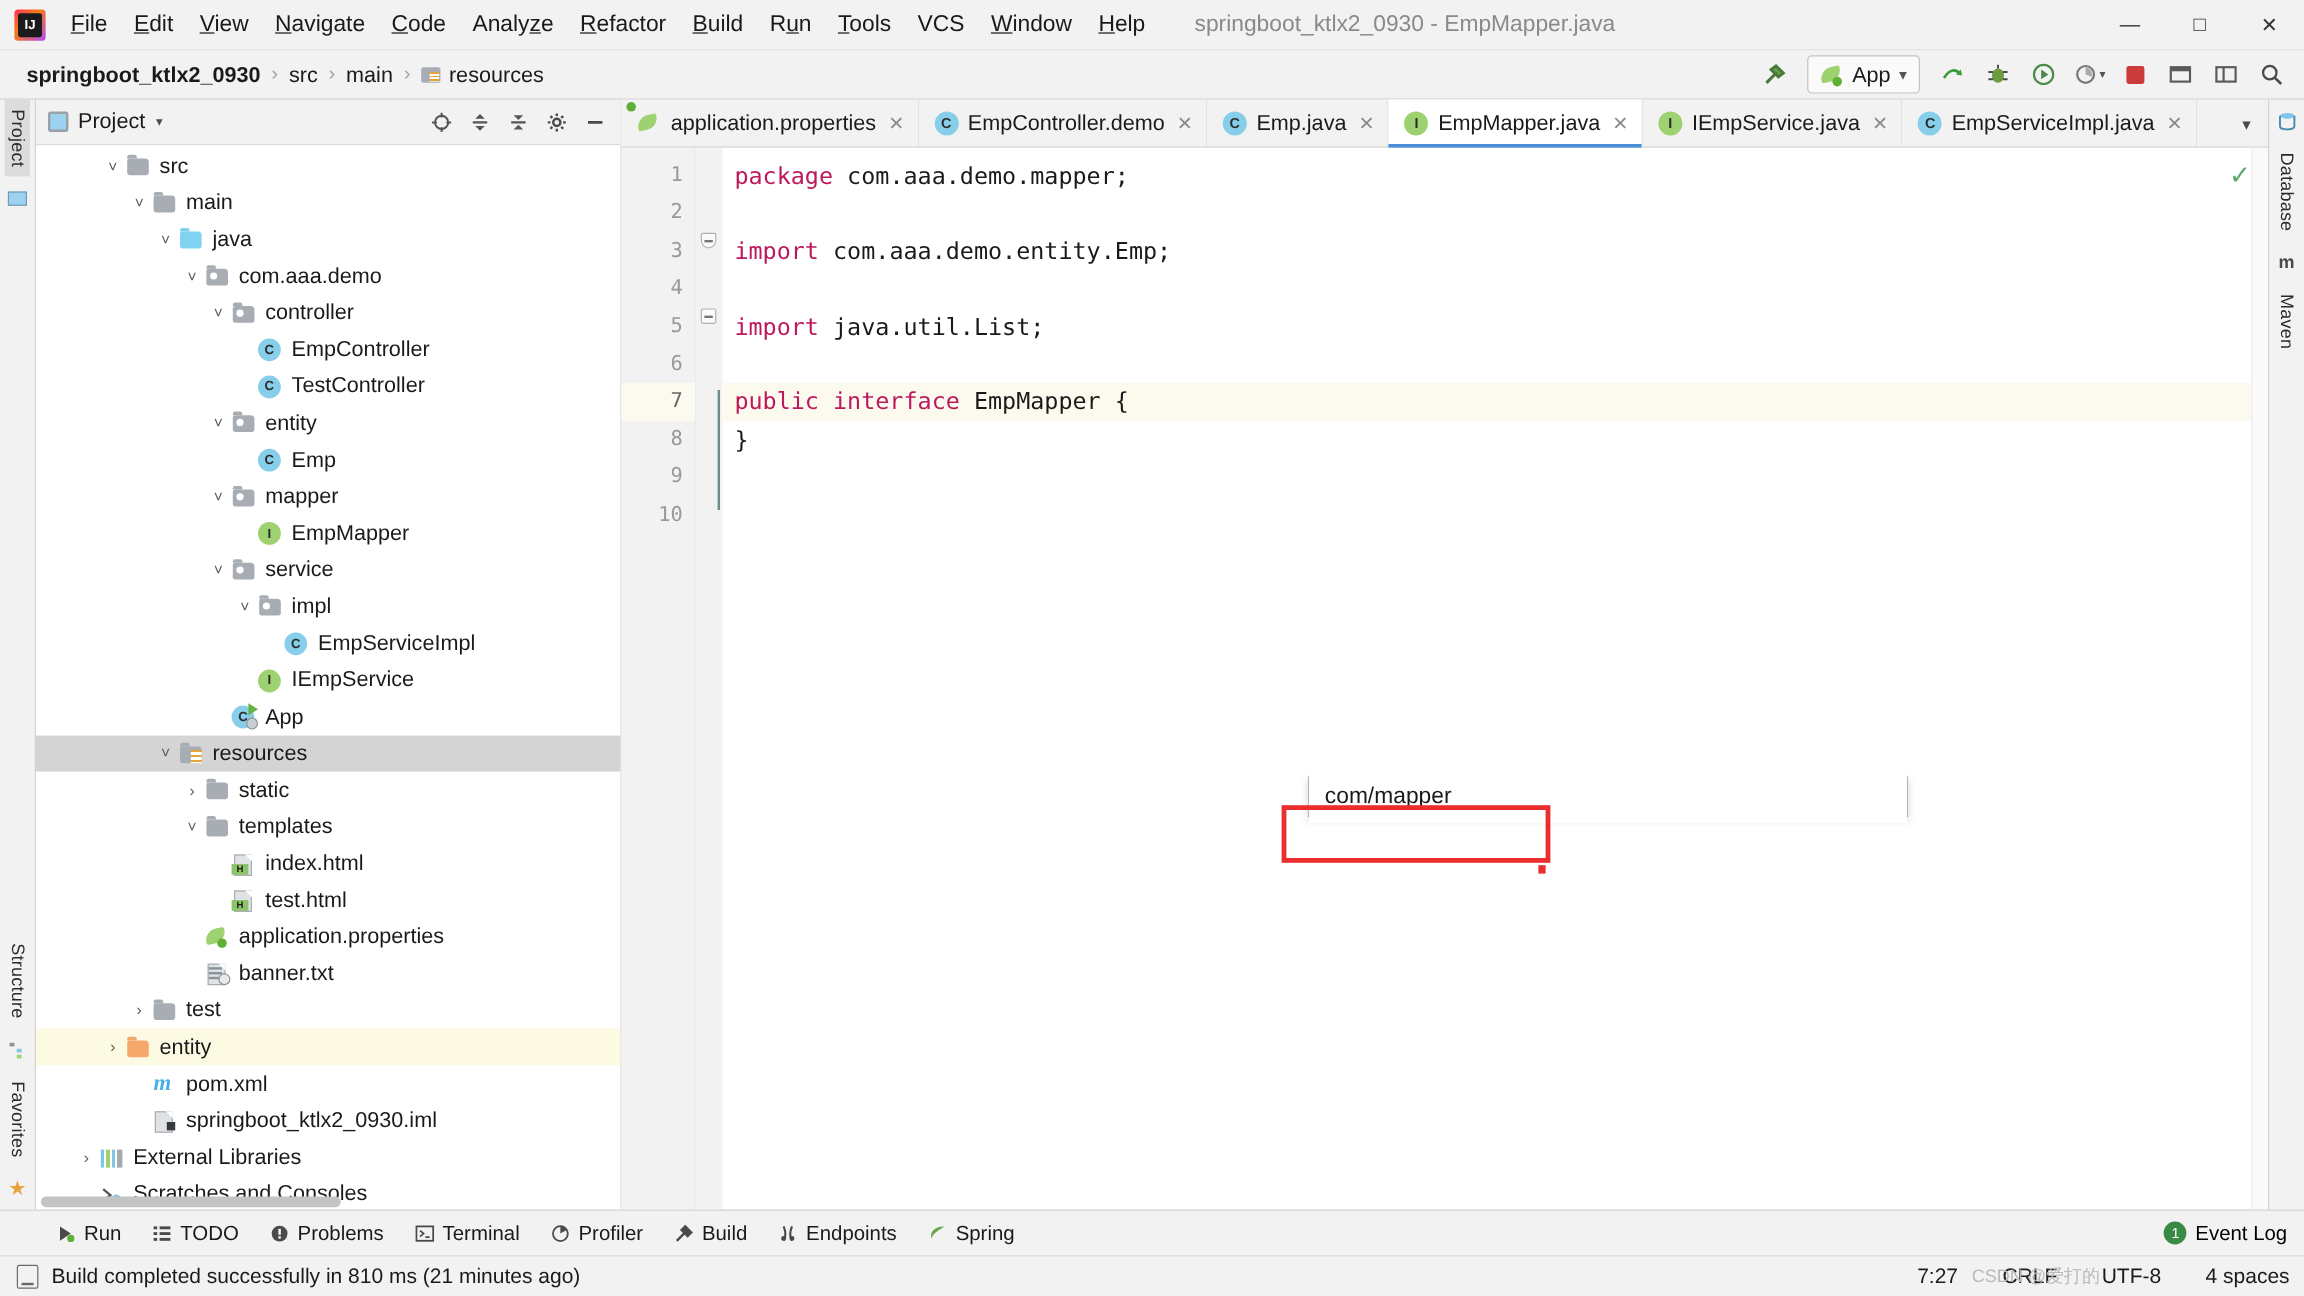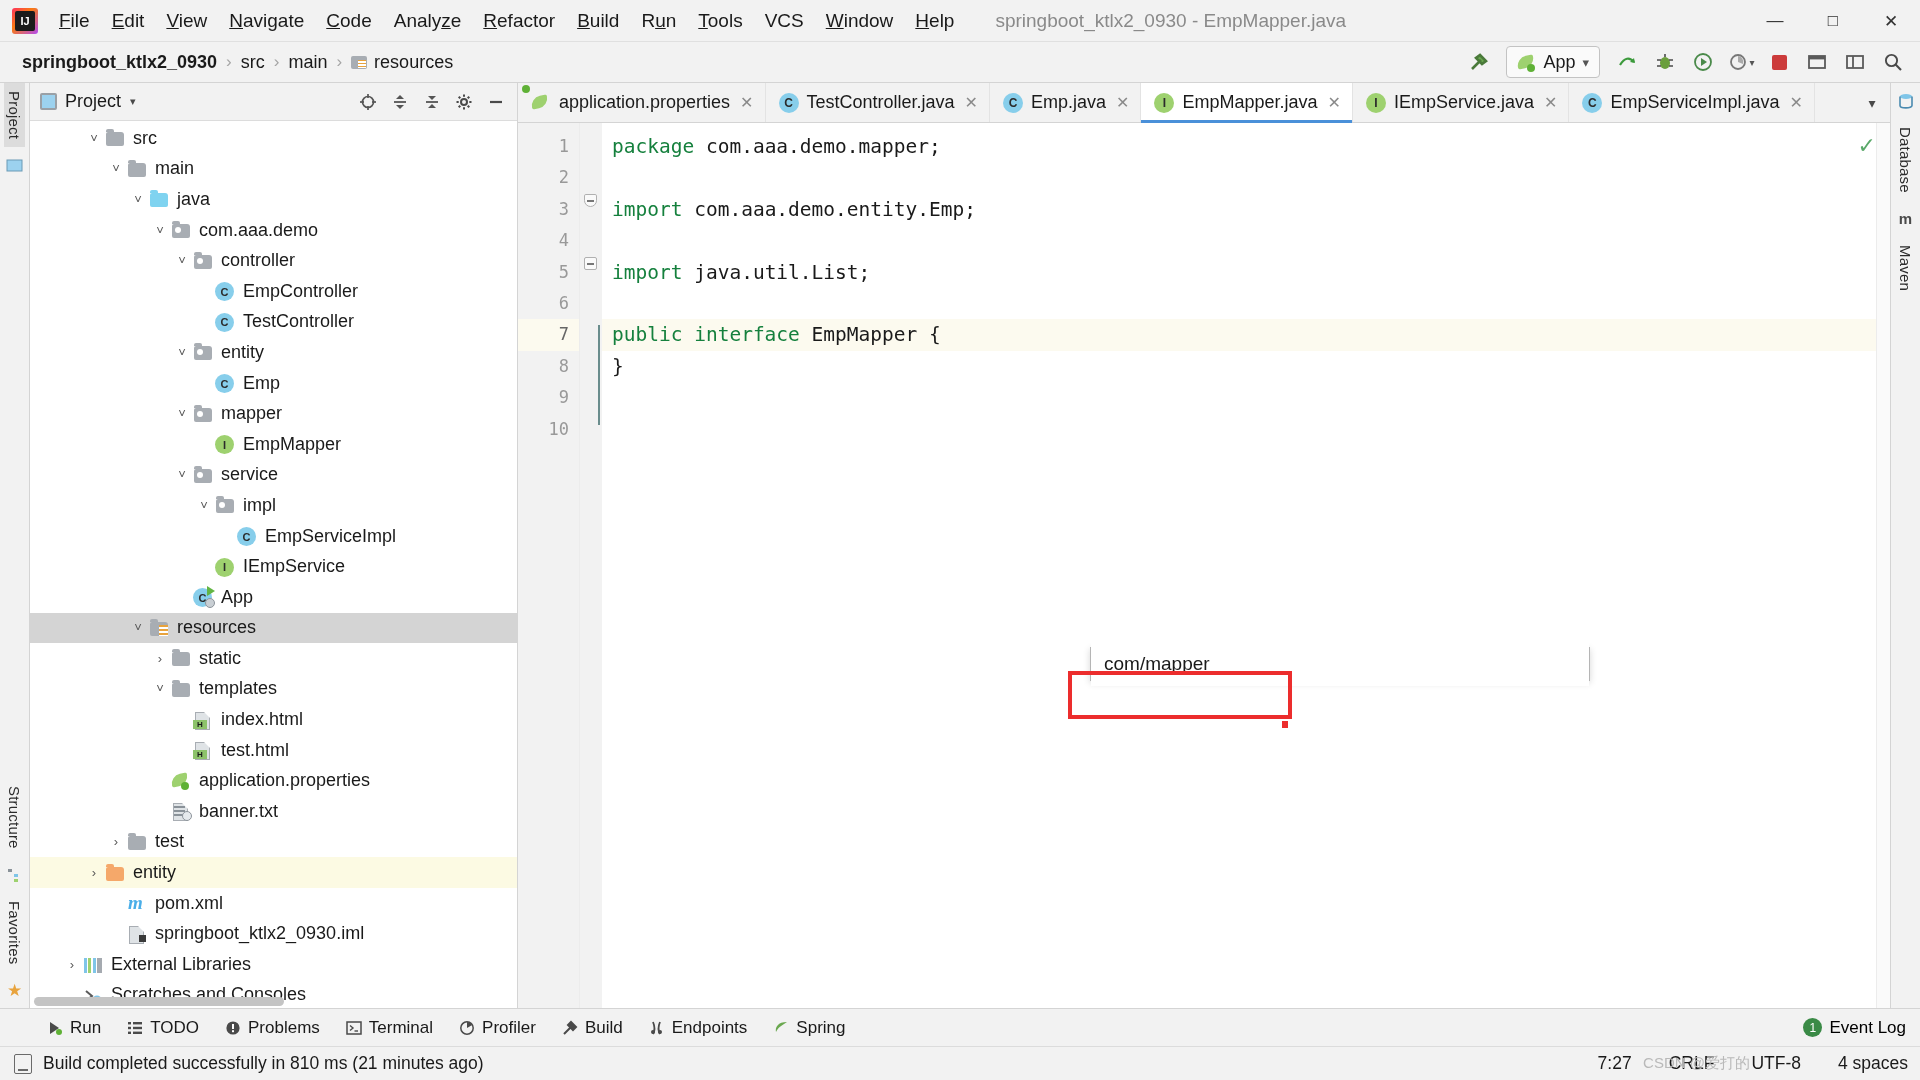--- a/index.html
+++ b/index.html
@@ -214,21 +214,21 @@
   }
   .foldmark::after { content:""; position:absolute; left:2px; top:5px; width:7px; height:1.5px; background:#777; }
   .foldmark.tri { border-radius: 2px 2px 7px 7px; }
 
   .code {
     flex: 1; padding-top: 8px; font-family: "DejaVu Sans Mono", monospace; font-size: 19.5px;
     position: relative; min-width: 0; overflow: hidden;
   }
   .cl { height: 31.4px; line-height: 31.4px; padding-left: 10px; white-space: pre; }
   .cl.hl { background: #fcfaef; }
-  .kw { color: #15803d; font-weight: 500; }
+  .kw { color: #be185d; font-weight: 500; }
   .pl { color: #1a1a1a; }
   .mth { color: #00627a; }
   .gut-caret { position:absolute; left:0; top:0; bottom:0; width:2px; background:#4a7a8a; }
 
   .check-ok { position: absolute; right: 14px; top: 10px; color: #59a869; font-size: 22px; }
   .err-strip {
     position: absolute; right: 0; top: 0; bottom: 0; width: 14px; background: #fafafa;
     border-left: 1px solid #ececec;
   }
 
@@ -707,21 +707,21 @@
     <div class="tabs" id="tabs-root">
       <div class="tab">
           <span class="tab-ico"><span class="leaf-ico"></span></span>
           <span>application.properties</span>
           <span class="x">✕</span>
         </div>
         <div class="tab">
           <span class="tab-ico">
             <span class="circ c">C</span>
           </span>
-          <span>TestController.java</span>
+          <span>EmpController.demo</span>
           <span class="x">✕</span>
         </div>
         <div class="tab">
           <span class="tab-ico">
             <span class="circ c">C</span>
           </span>
           <span>Emp.java</span>
           <span class="x">✕</span>
         </div>
         <div class="tab active">

